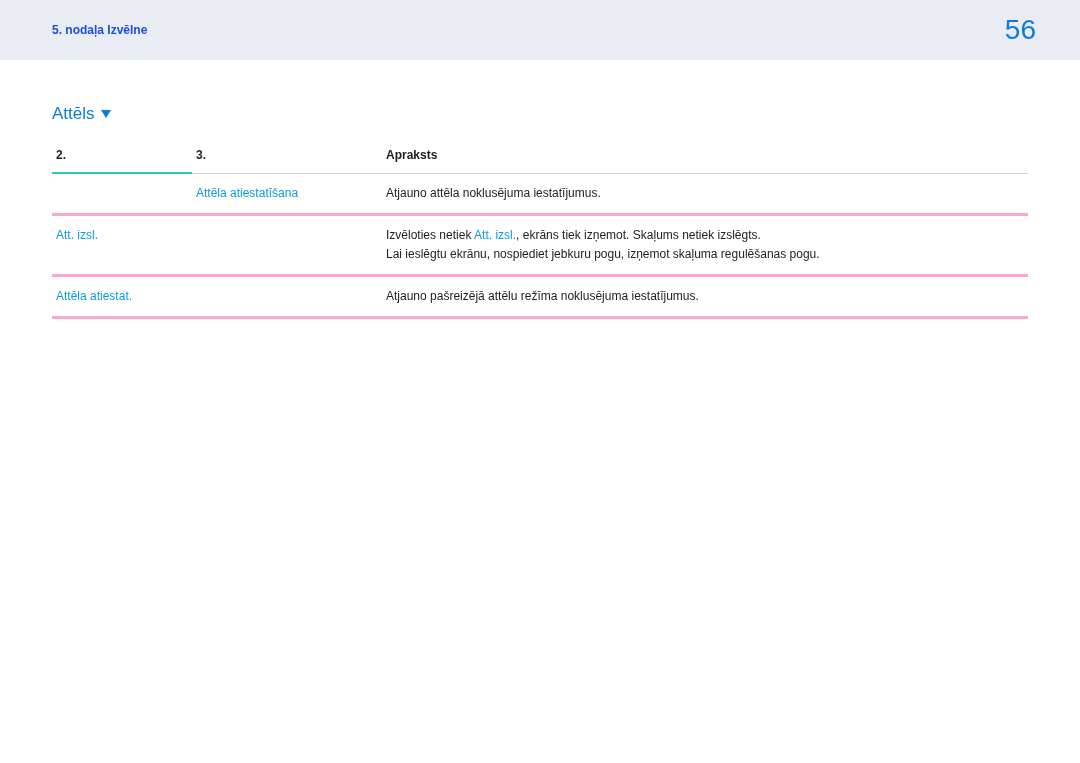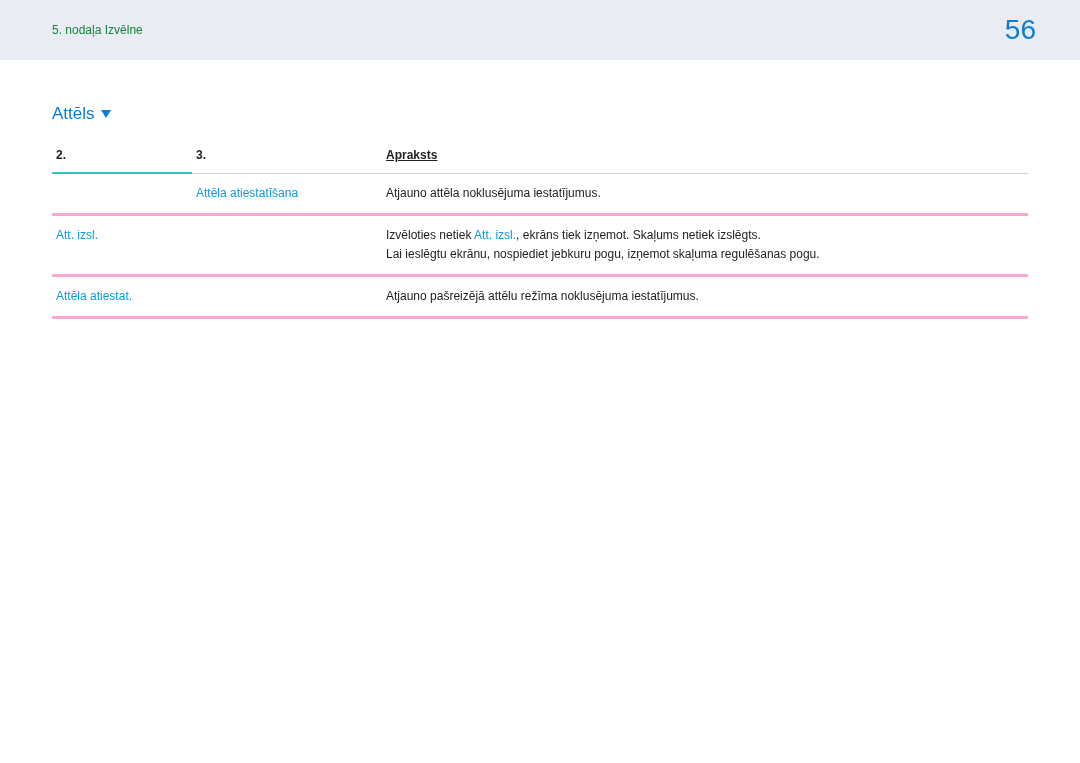--- a/index.html
+++ b/index.html
@@ -7,23 +7,23 @@
   .header-bar {
     width: 100%;
     height: 60px;
     background: #e9ecf3;
     display: flex;
     align-items: center;
     justify-content: space-between;
     padding: 0 44px 0 52px;
   }
   .breadcrumb {
-    color: #15803d;
+    color: #1d4ed8;
     font-size: 12px;
-    font-weight: 400;
+    font-weight: 700;
   }
   .page-number {
     color: #0b7dd6;
     font-size: 28px;
     font-weight: 400;
     text-align: center;
   }
   .content {
     padding: 44px 52px 0 52px;
   }
@@ -50,21 +50,21 @@
     font-size: 12px;
     color: #222;
   }
   table.spec thead th {
     text-align: left;
     font-weight: 700;
     padding: 6px 4px 10px 4px;
   }
   table.spec .col-2 { width: 140px; }
   table.spec .col-3 { width: 190px; }
-  table.spec .col-desc { width: auto; text-decoration: underline; }
+  table.spec .col-desc { width: auto; }
   .head-underline-row td { padding: 0; }
   .head-underline-left {
     border-bottom: 2px solid #32c3c7;
     height: 0;
   }
   .head-underline-right {
     border-bottom: 1px solid #cdd1d6;
     height: 0;
   }
   table.spec tbody td {

